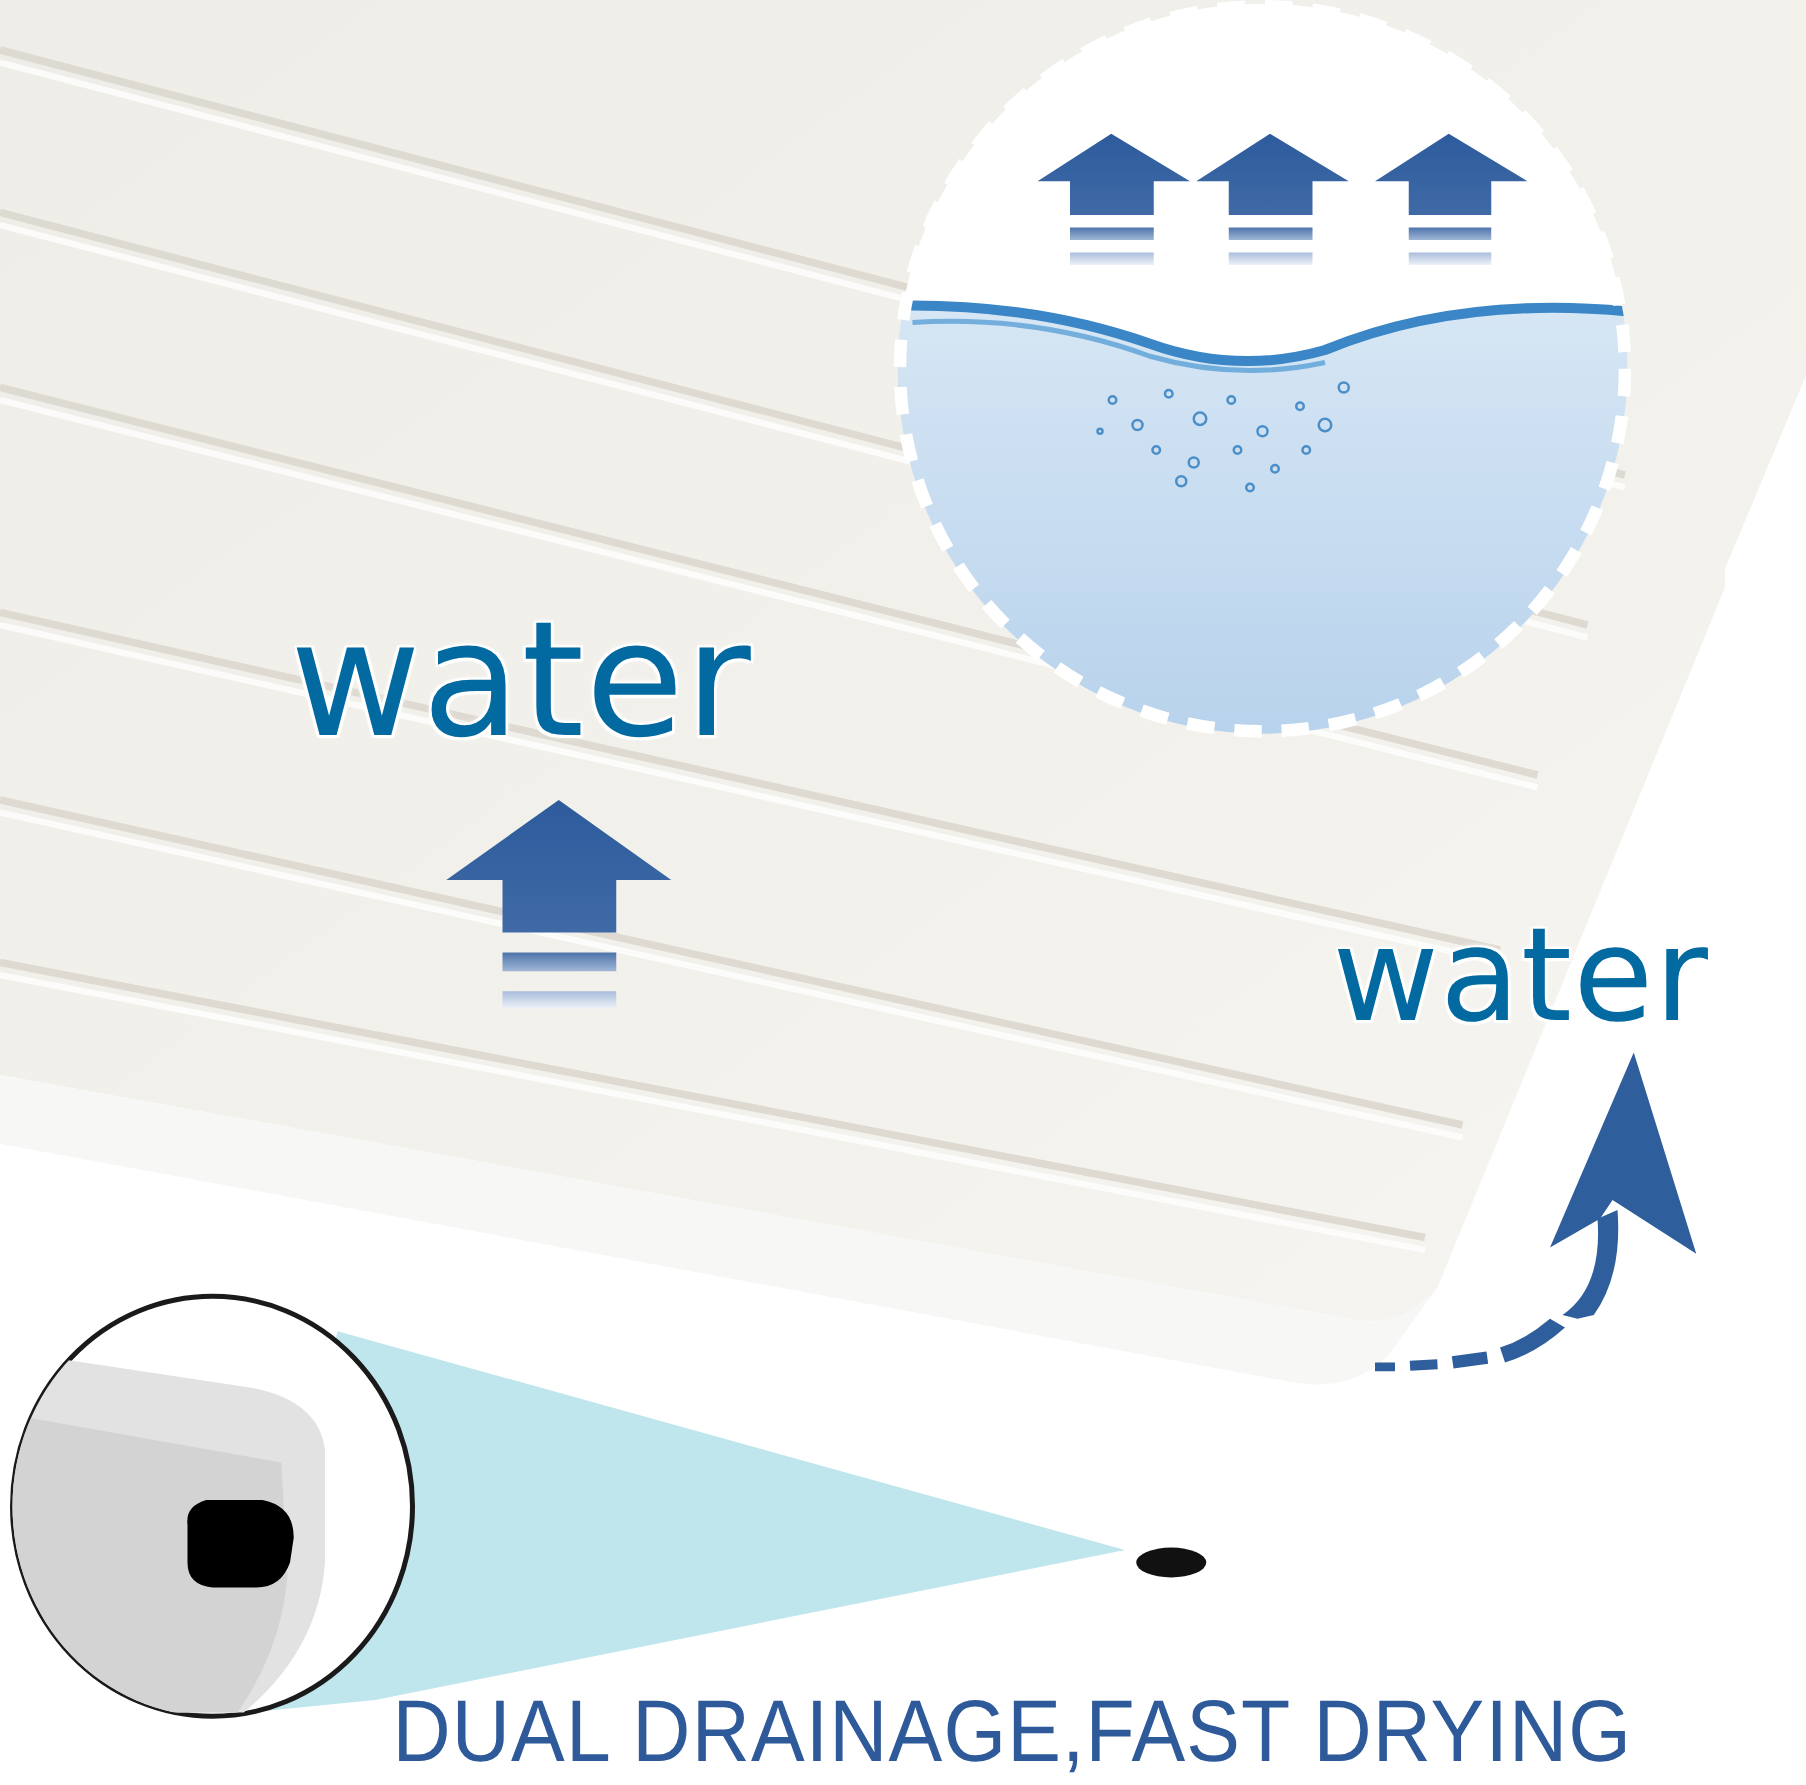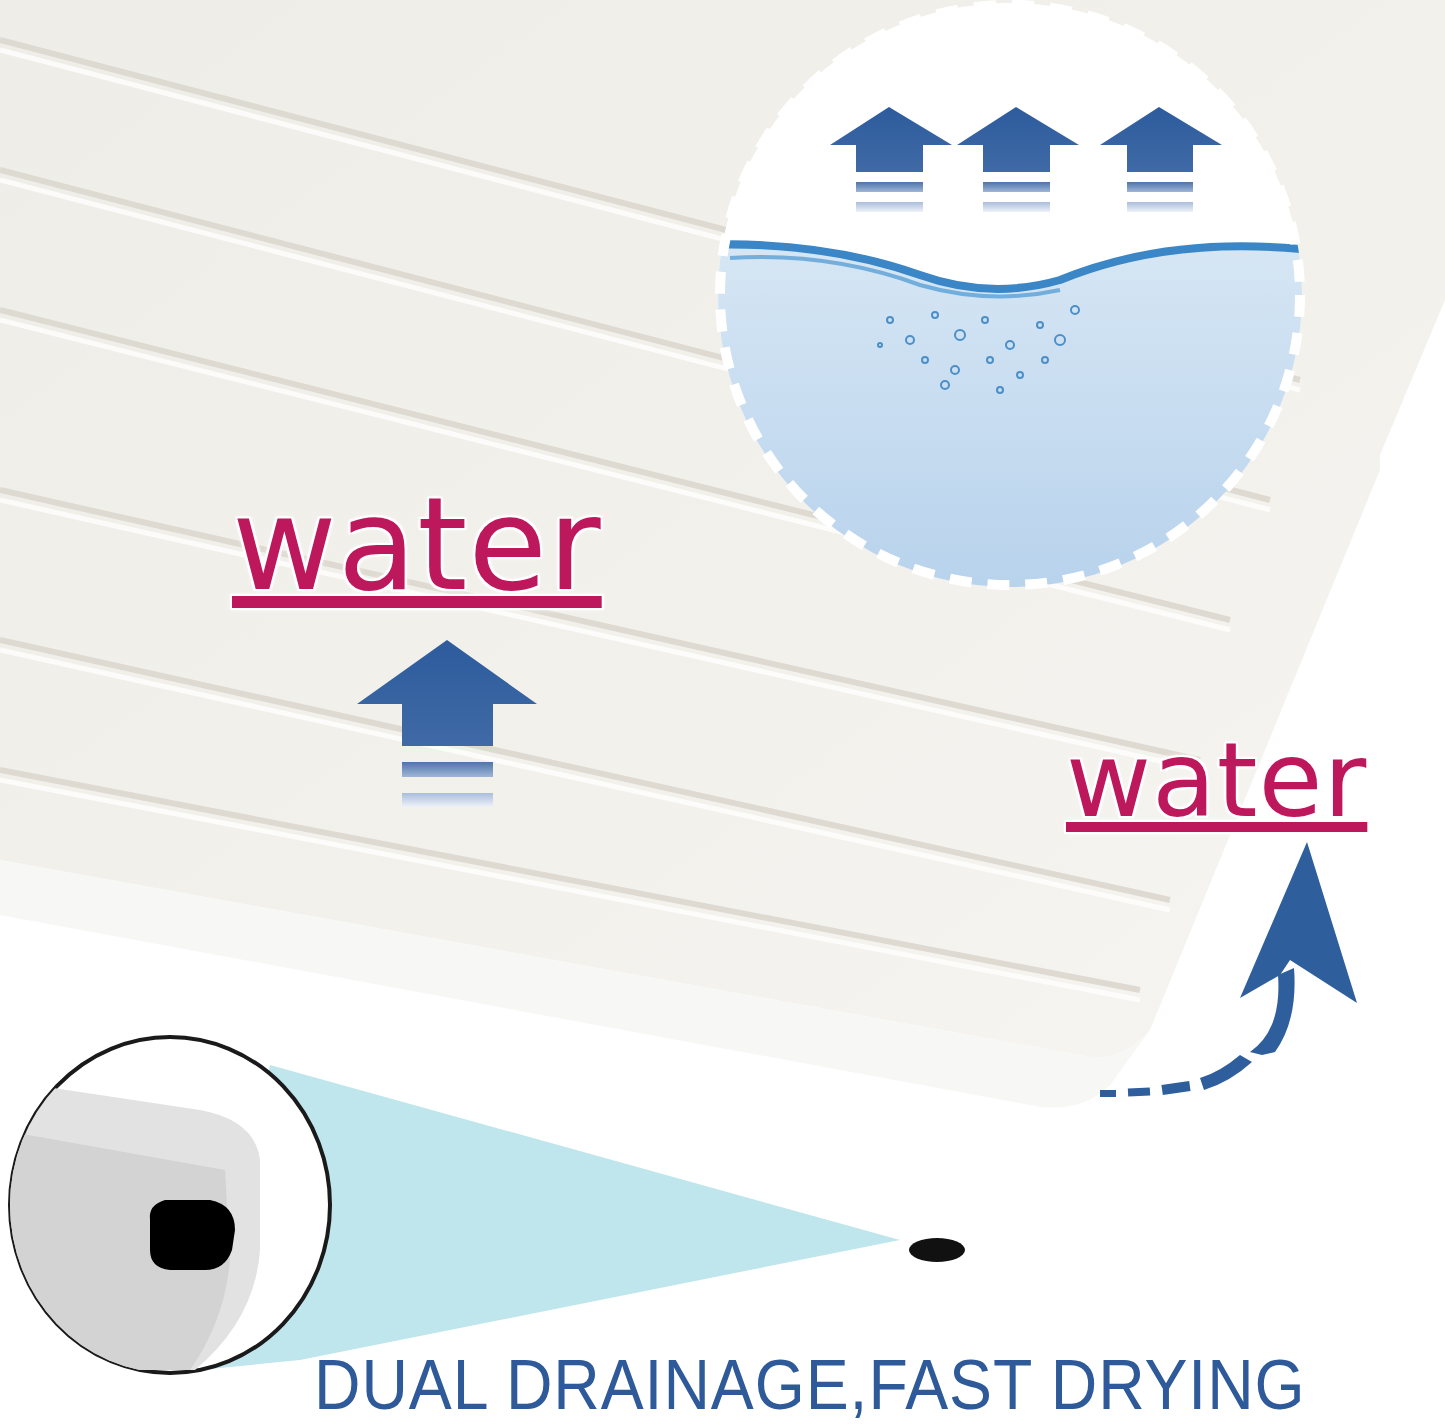--- a/index.html
+++ b/index.html
@@ -1,19 +1,19 @@
 <!DOCTYPE html>
 <html><head>
 <meta charset="utf-8">
 <style>
   html, body { margin:0; padding:0; }
   body { width:1445px; height:1428px; overflow:hidden; background:#ffffff; position:relative; font-family:"DejaVu Sans", sans-serif; }
   .stage { position:absolute; left:0; top:0; width:1445px; height:1428px; }
-  .label-water { position:absolute; color:#be185d; font-family:"DejaVu Sans", sans-serif; font-weight:normal; letter-spacing:1px;
-    text-shadow: 0 0 2px #fff, 0 0 4px #fff, 0 0 6px #fff, 2px 2px 0 #fff, -2px -2px 0 #fff, 2px -2px 0 #fff, -2px 2px 0 #fff; text-decoration: underline; }
+  .label-water { position:absolute; color:#0369a1; font-family:"DejaVu Sans", sans-serif; font-weight:normal; letter-spacing:1px;
+    text-shadow: 0 0 2px #fff, 0 0 4px #fff, 0 0 6px #fff, 2px 2px 0 #fff, -2px -2px 0 #fff, 2px -2px 0 #fff, -2px 2px 0 #fff; }
   .label-water.main { left:232px; top:470px; font-size:128px; line-height:150px; }
   .label-water.side { left:1066px; top:720px; font-size:104px; line-height:120px; }
   .caption { position:absolute; left:314px; top:1345px; font-size:70px; line-height:80px; color:#2e5a9a; font-family:"Liberation Sans", sans-serif; letter-spacing:1px; transform:scaleX(0.92); transform-origin:left top; white-space:nowrap; }
 </style>
 </head>
 <body>
 
 <div class="stage">
   <svg width="1445" height="1428" viewBox="0 0 1445 1428" xmlns="http://www.w3.org/2000/svg" style="position:absolute;left:0;top:0">
     <defs>

